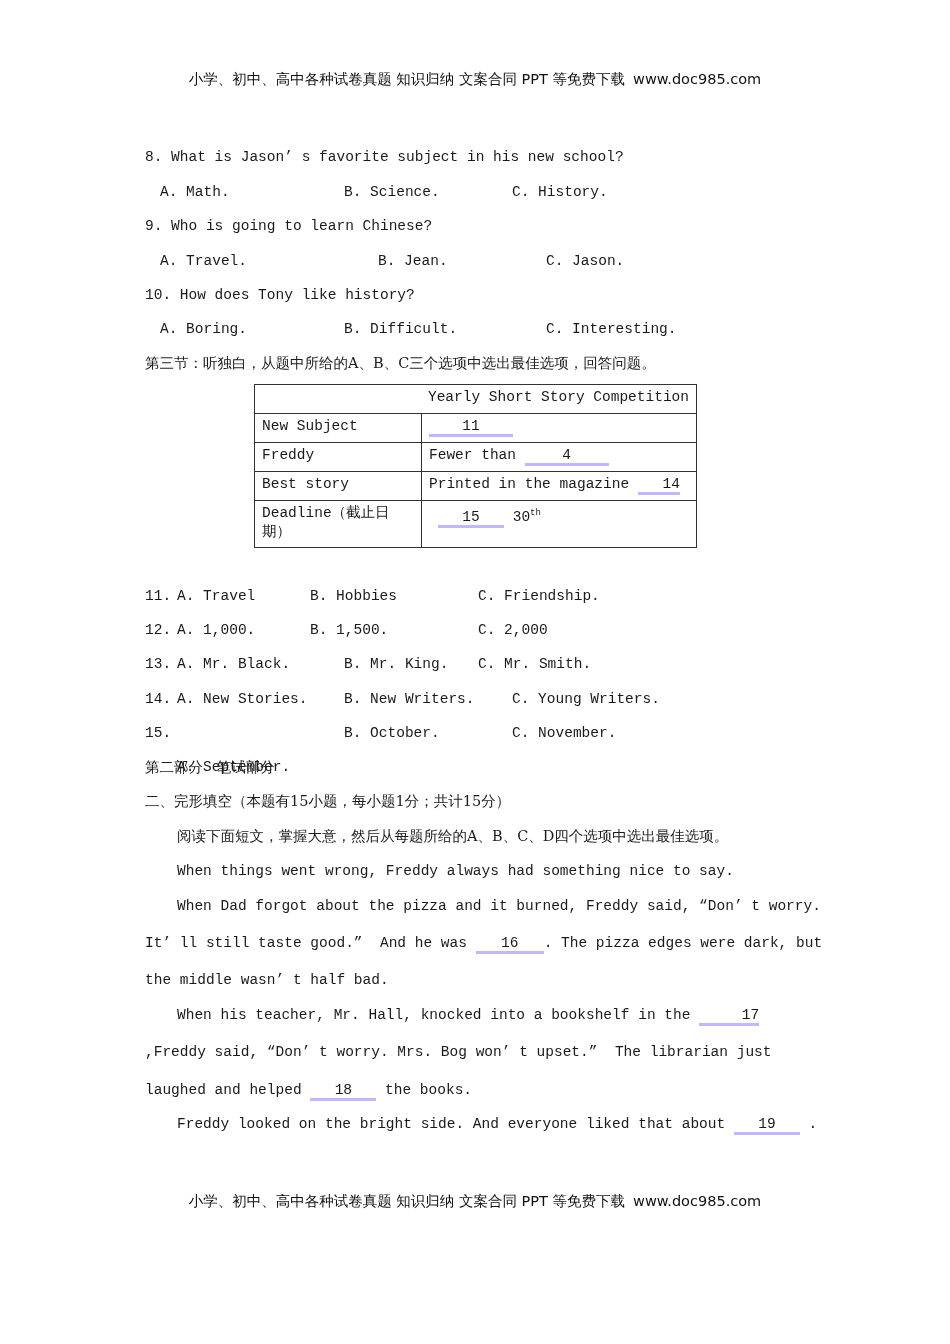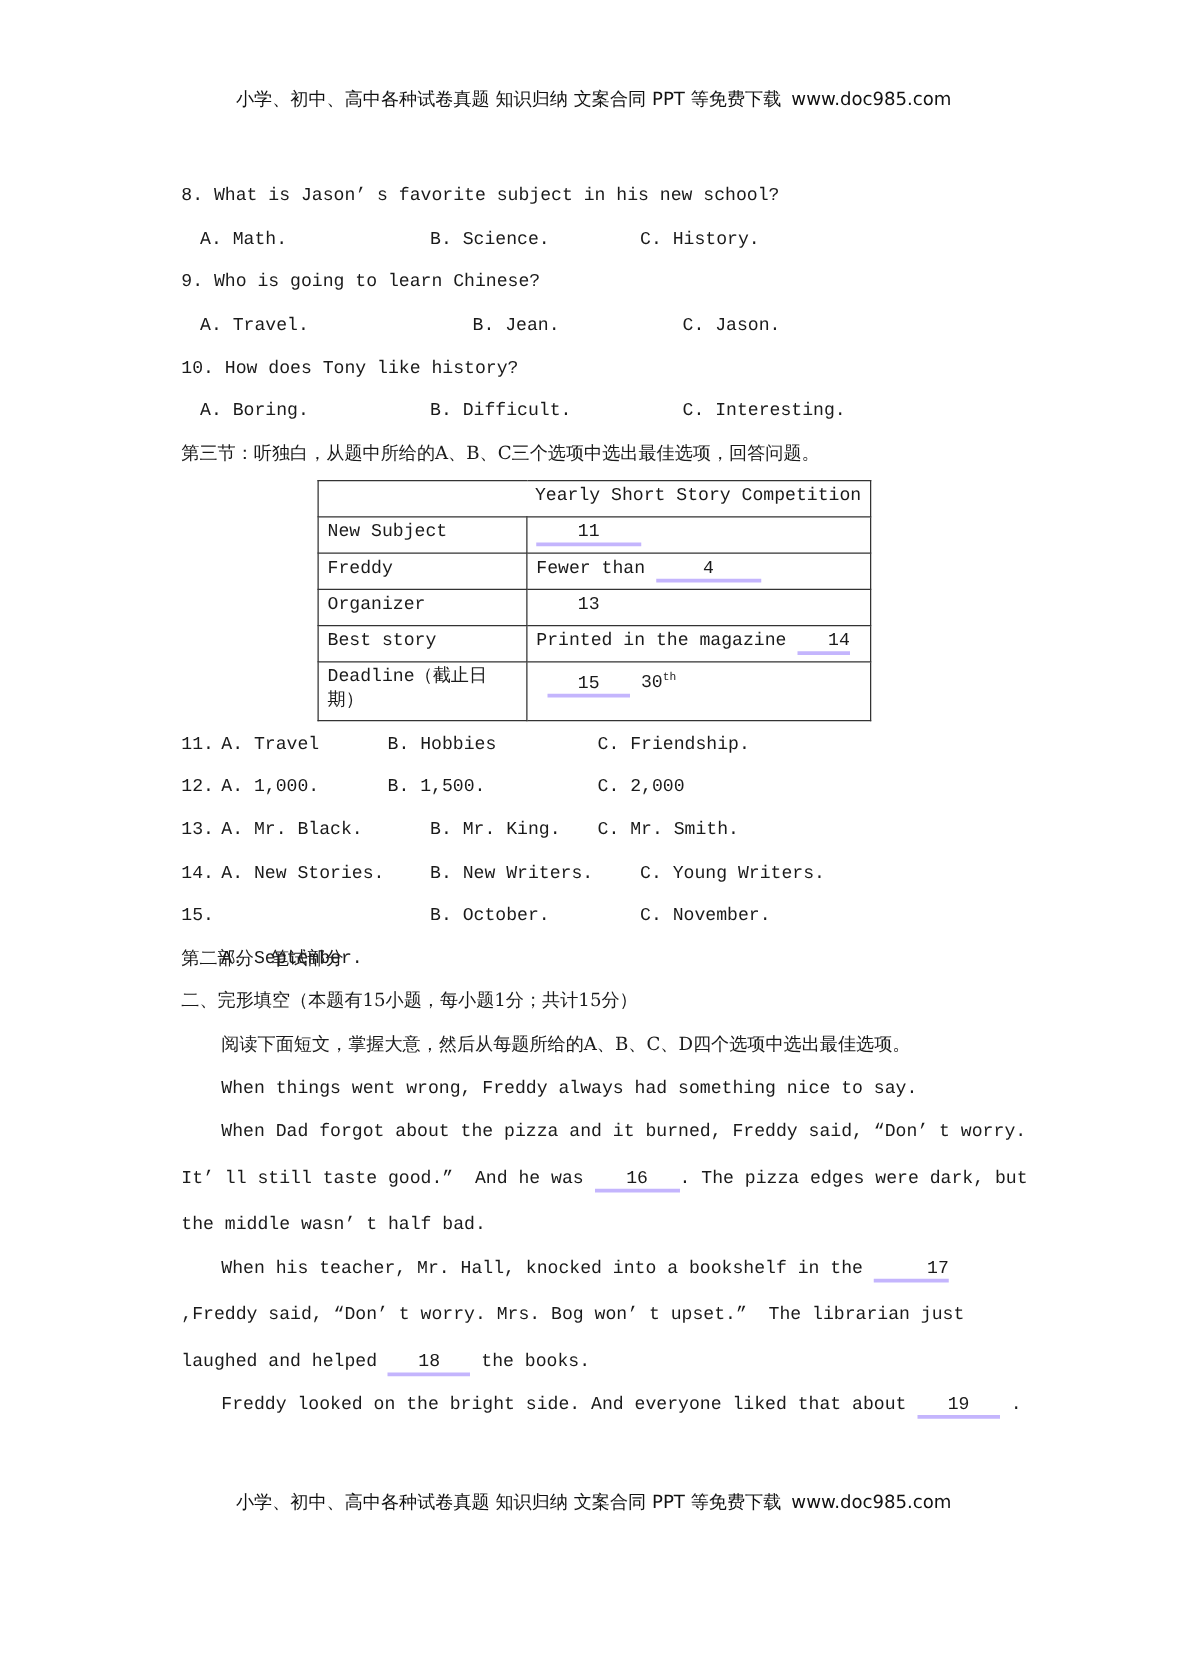--- a/index.html
+++ b/index.html
@@ -63,24 +63,20 @@
     </tr>
     <tr>
       <td class="lbl">New Subject</td>
       <td><span></span><span class="blank" style="width:84px;">11</span></td>
     </tr>
     <tr>
       <td class="lbl">Freddy</td>
       <td><span>Fewer than </span><span class="blank" style="width:84px;">4</span></td>
     </tr>
     <tr>
-      <td class="lbl">Organizer</td>
-      <td><span style="display:inline-block;width:84px;text-align:center;">13</span></td>
-    </tr>
-    <tr>
       <td class="lbl">Best story</td>
       <td><span>Printed in the magazine </span><span class="blank" style="width:42px;text-align:right;">14</span></td>
     </tr>
     <tr>
       <td class="lbl tall cjk-mix" style="white-space:normal;">Deadline（截止日期）</td>
       <td class="tall"><span class="blank" style="width:66px;margin-left:9px;">15</span> <span>30</span><sup>th</sup></td>
     </tr>
   </tbody>
     </table>
 

